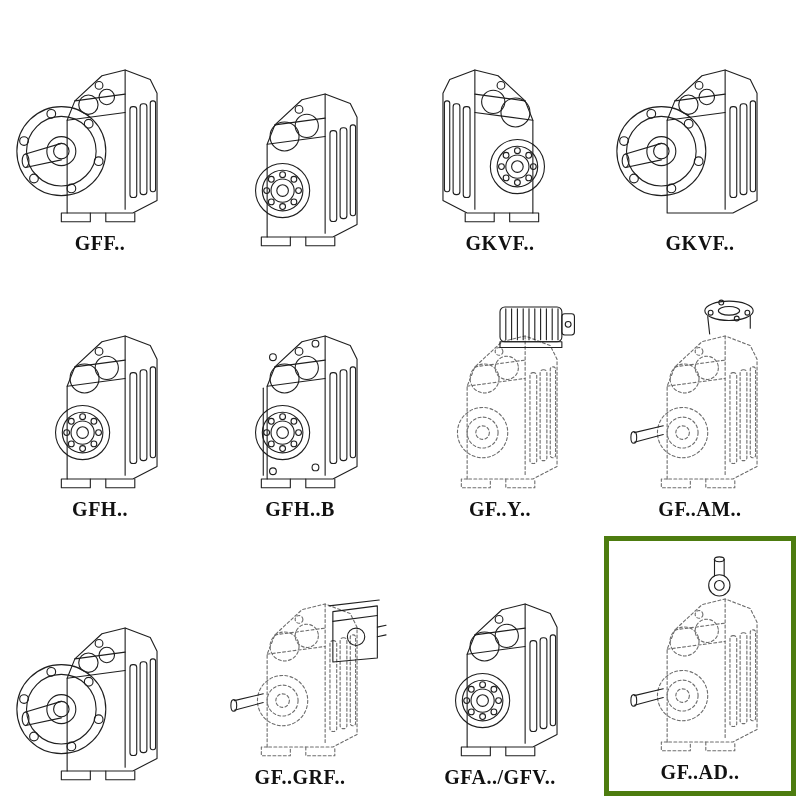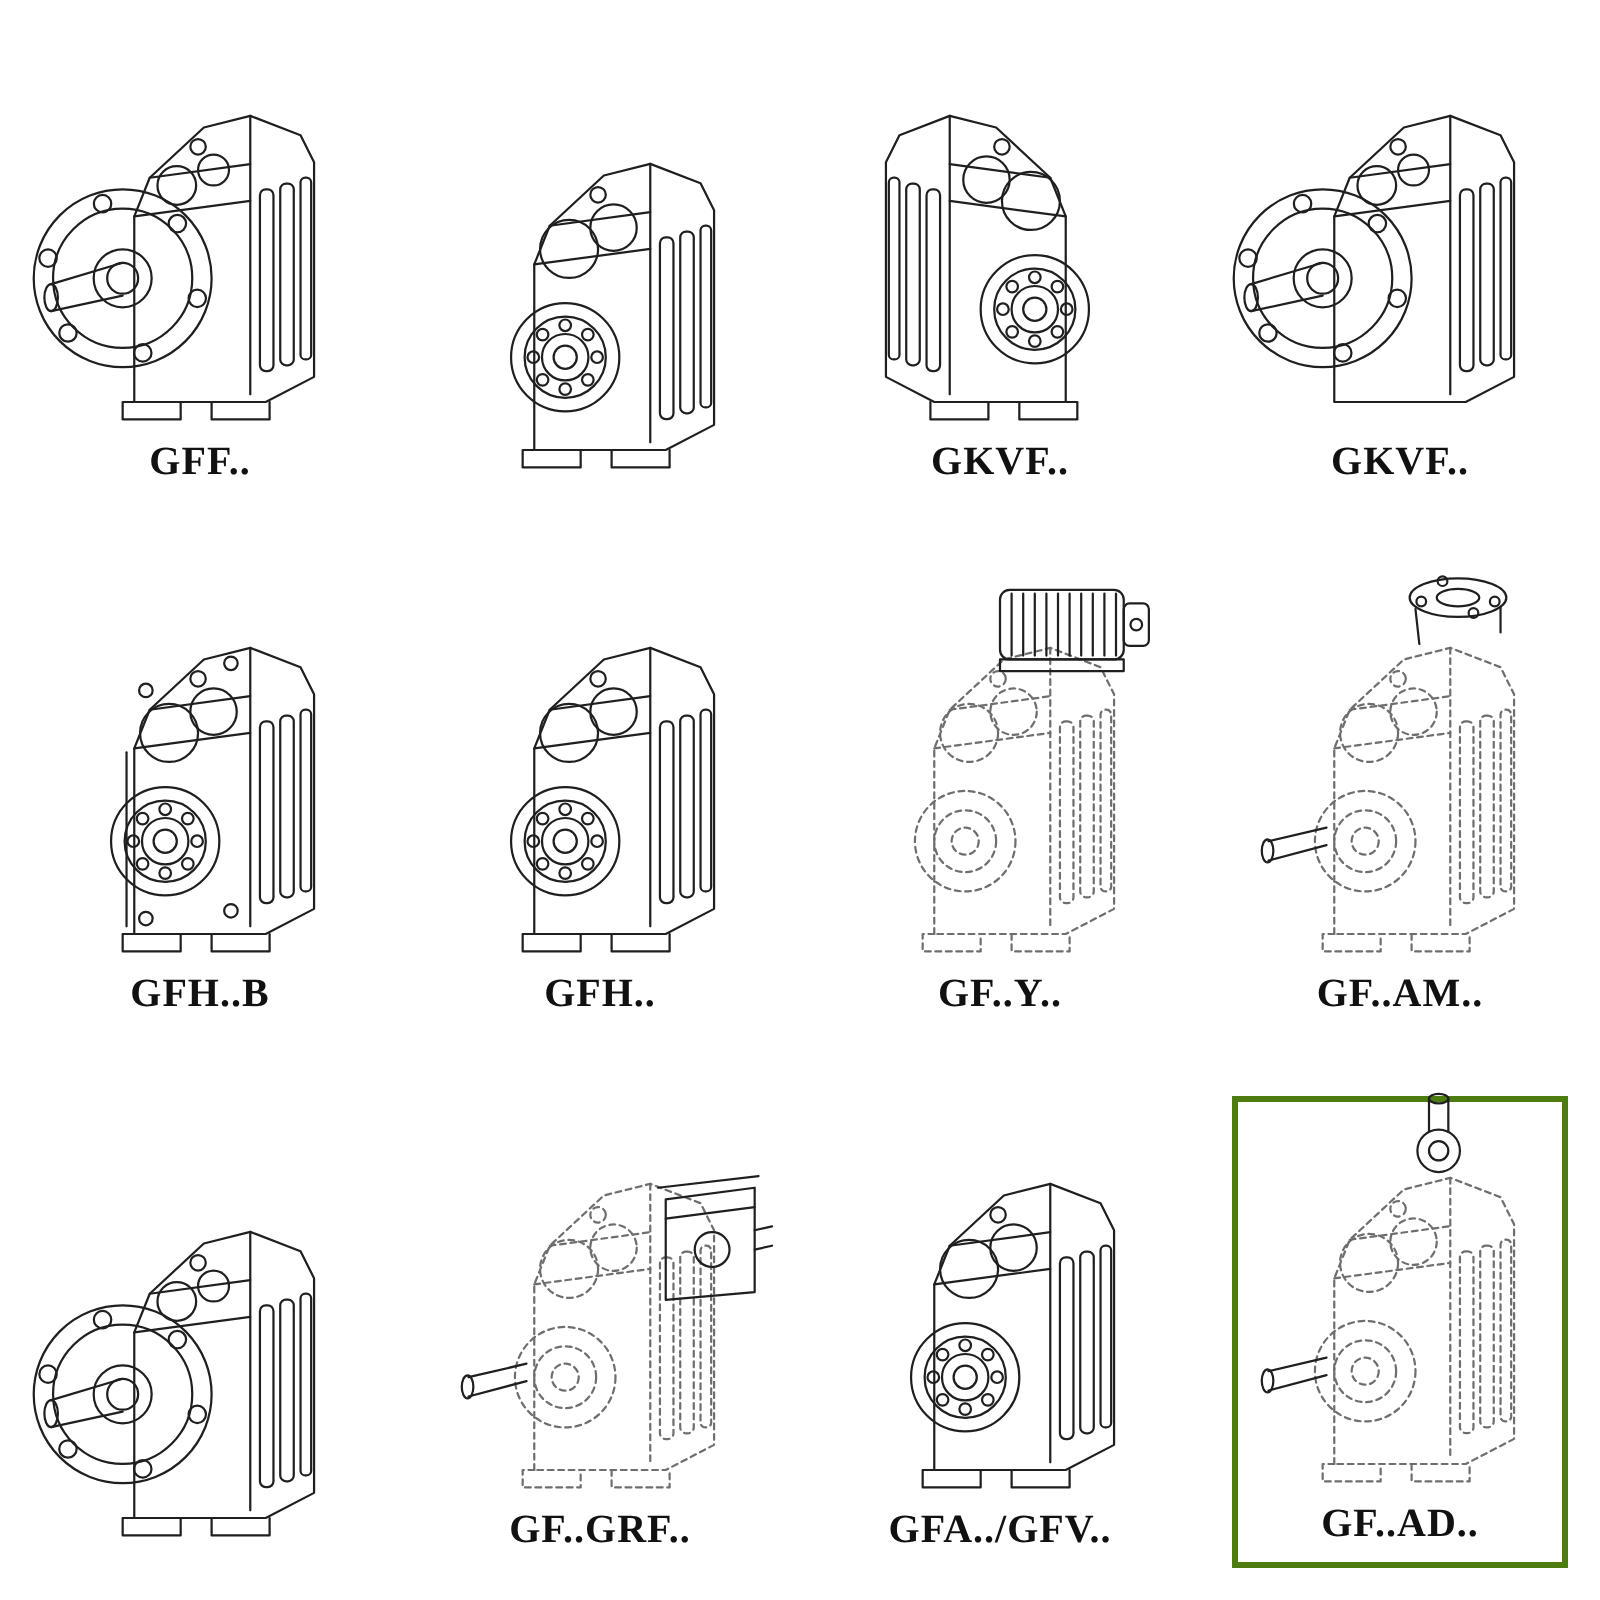--- a/index.html
+++ b/index.html
@@ -7,30 +7,30 @@
     width:800px;height:800px;background:#ffffff;overflow:hidden;
     font-family:"Liberation Serif", serif;
   }
   .catalog{
     display:grid;
     grid-template-columns:repeat(4,200px);
     grid-template-rows:266px 266px 268px;
     width:800px;height:800px;
   }
   .cell{
-    margin:16px;
+    margin:4px;
     display:flex;flex-direction:column;align-items:center;justify-content:flex-end;
     padding:4px 1px 8px;box-sizing:border-box;
   }
   .drawing{width:174px;height:208px;flex:0 0 auto}
   .label{
     font-weight:bold;font-size:20px;letter-spacing:.5px;color:#111;
     margin-top:2px;white-space:nowrap;line-height:1.1;
   }
-  .cell.boxed{border:3px solid #4d7c0f}
+  .cell.boxed{border:5px solid #4d7c0f}
 </style>
 </head>
 <body>
 
 <main class="catalog">
 
   <figure class="cell">
     <svg class="drawing" viewBox="0 0 180 212">
         <g fill="none" stroke="#1f1f1f" stroke-width="1.15" stroke-linejoin="round" stroke-linecap="round">
           <path d="M56 196 L56 100 L64 80 L92 54 L116 48 L142 58 L149 72 L149 183 L124 196 Z"></path>
@@ -179,28 +179,23 @@
           <circle cx="72" cy="148" r="12"></circle>
           <circle cx="72" cy="148" r="6"></circle>
           <circle cx="88.5" cy="148.0" r="3"></circle>
           <circle cx="83.7" cy="159.7" r="3"></circle>
           <circle cx="72.0" cy="164.5" r="3"></circle>
           <circle cx="60.3" cy="159.7" r="3"></circle>
           <circle cx="55.5" cy="148.0" r="3"></circle>
           <circle cx="60.3" cy="136.3" r="3"></circle>
           <circle cx="72.0" cy="131.5" r="3"></circle>
           <circle cx="83.7" cy="136.3" r="3"></circle>
-          <path d="M52 102 L52 192"></path>
-          <circle cx="62" cy="70" r="3.5"></circle>
-          <circle cx="106" cy="56" r="3.5"></circle>
-          <circle cx="62" cy="188" r="3.5"></circle>
-          <circle cx="106" cy="184" r="3.5"></circle>
-        </g>
-      </svg>
-    <figcaption class="label">GFH..B</figcaption>
+        </g>
+      </svg>
+    <figcaption class="label">GFH..</figcaption>
   </figure>
 
   <figure class="cell">
     <svg class="drawing" viewBox="0 0 180 212">
         <g fill="none" stroke="#1f1f1f" stroke-width="1.15" stroke-linejoin="round" stroke-linecap="round">
           <path d="M56 196 L56 100 L64 80 L92 54 L116 48 L142 58 L149 72 L149 183 L124 196 Z"></path>
           <path d="M116 48 L116 192"></path>
           <path d="M64 80 L116 73"></path>
           <path d="M56 100 L116 92"></path>
           <circle cx="89" cy="64" r="4"></circle>
@@ -216,23 +211,28 @@
           <circle cx="72" cy="148" r="12"></circle>
           <circle cx="72" cy="148" r="6"></circle>
           <circle cx="88.5" cy="148.0" r="3"></circle>
           <circle cx="83.7" cy="159.7" r="3"></circle>
           <circle cx="72.0" cy="164.5" r="3"></circle>
           <circle cx="60.3" cy="159.7" r="3"></circle>
           <circle cx="55.5" cy="148.0" r="3"></circle>
           <circle cx="60.3" cy="136.3" r="3"></circle>
           <circle cx="72.0" cy="131.5" r="3"></circle>
           <circle cx="83.7" cy="136.3" r="3"></circle>
-        </g>
-      </svg>
-    <figcaption class="label">GFH..</figcaption>
+          <path d="M52 102 L52 192"></path>
+          <circle cx="62" cy="70" r="3.5"></circle>
+          <circle cx="106" cy="56" r="3.5"></circle>
+          <circle cx="62" cy="188" r="3.5"></circle>
+          <circle cx="106" cy="184" r="3.5"></circle>
+        </g>
+      </svg>
+    <figcaption class="label">GFH..B</figcaption>
   </figure>
 
   <figure class="cell">
     <svg class="drawing" viewBox="0 0 180 212">
         <g fill="none" stroke="#6e6e6e" stroke-width="1.15" stroke-linejoin="round" stroke-linecap="round" stroke-dasharray="3 2.4">
           <path d="M56 196 L56 100 L64 80 L92 54 L116 48 L142 58 L149 72 L149 183 L124 196 Z"></path>
           <path d="M116 48 L116 192"></path>
           <path d="M64 80 L116 73"></path>
           <path d="M56 100 L116 92"></path>
           <circle cx="89" cy="64" r="4"></circle>

